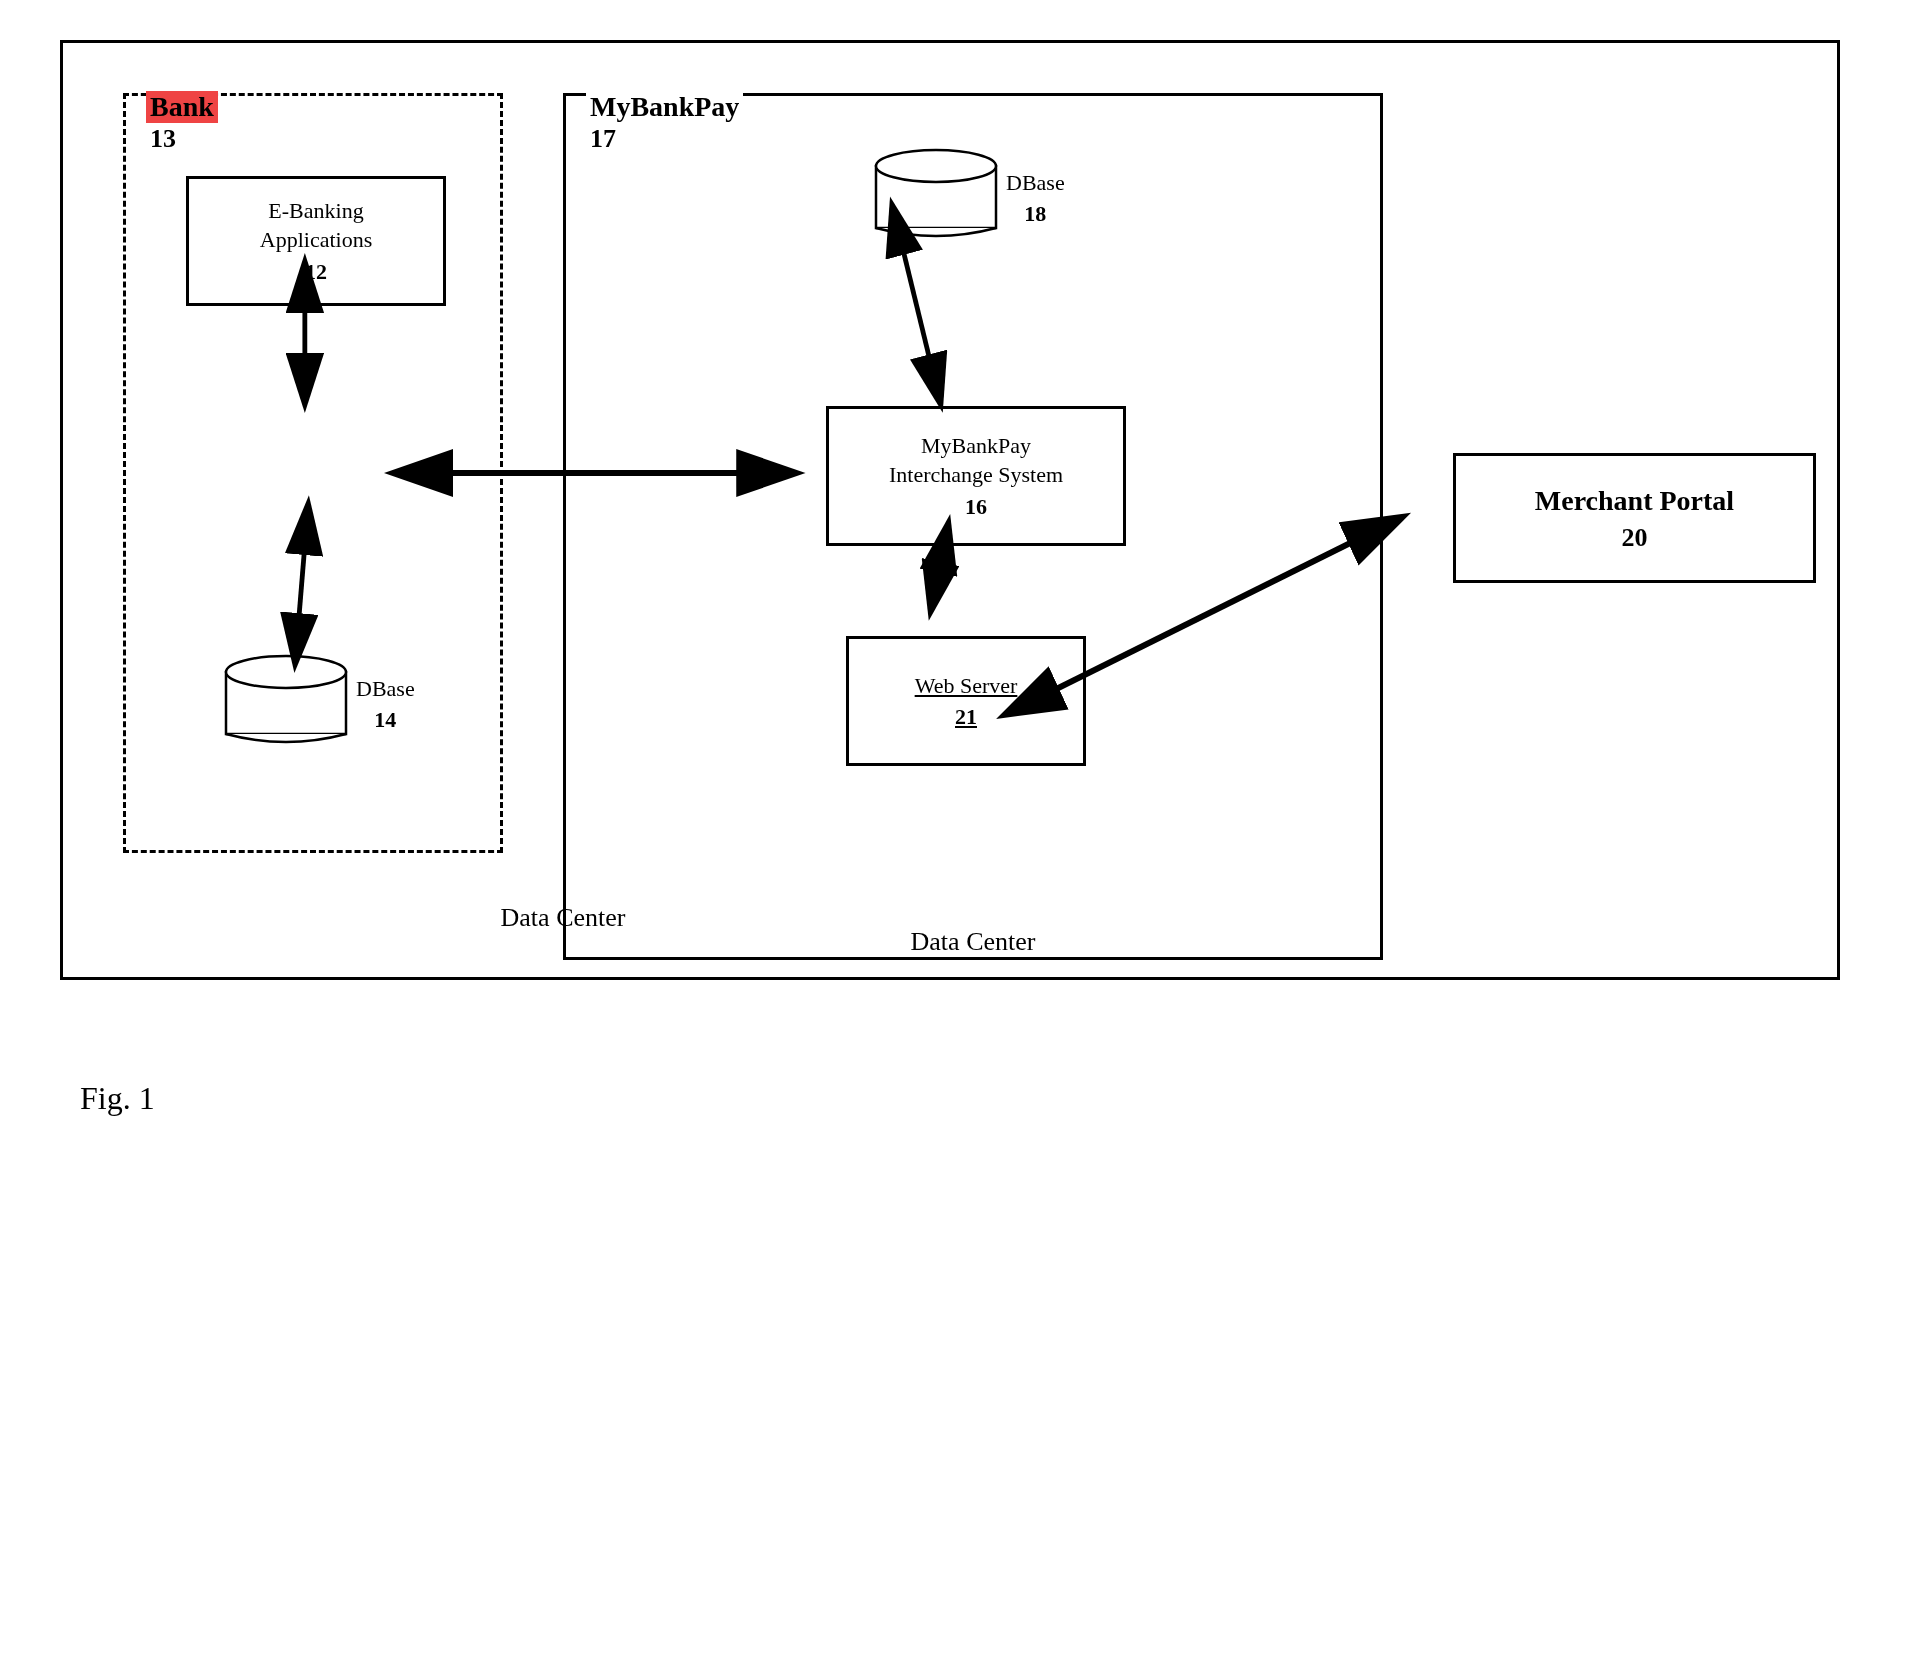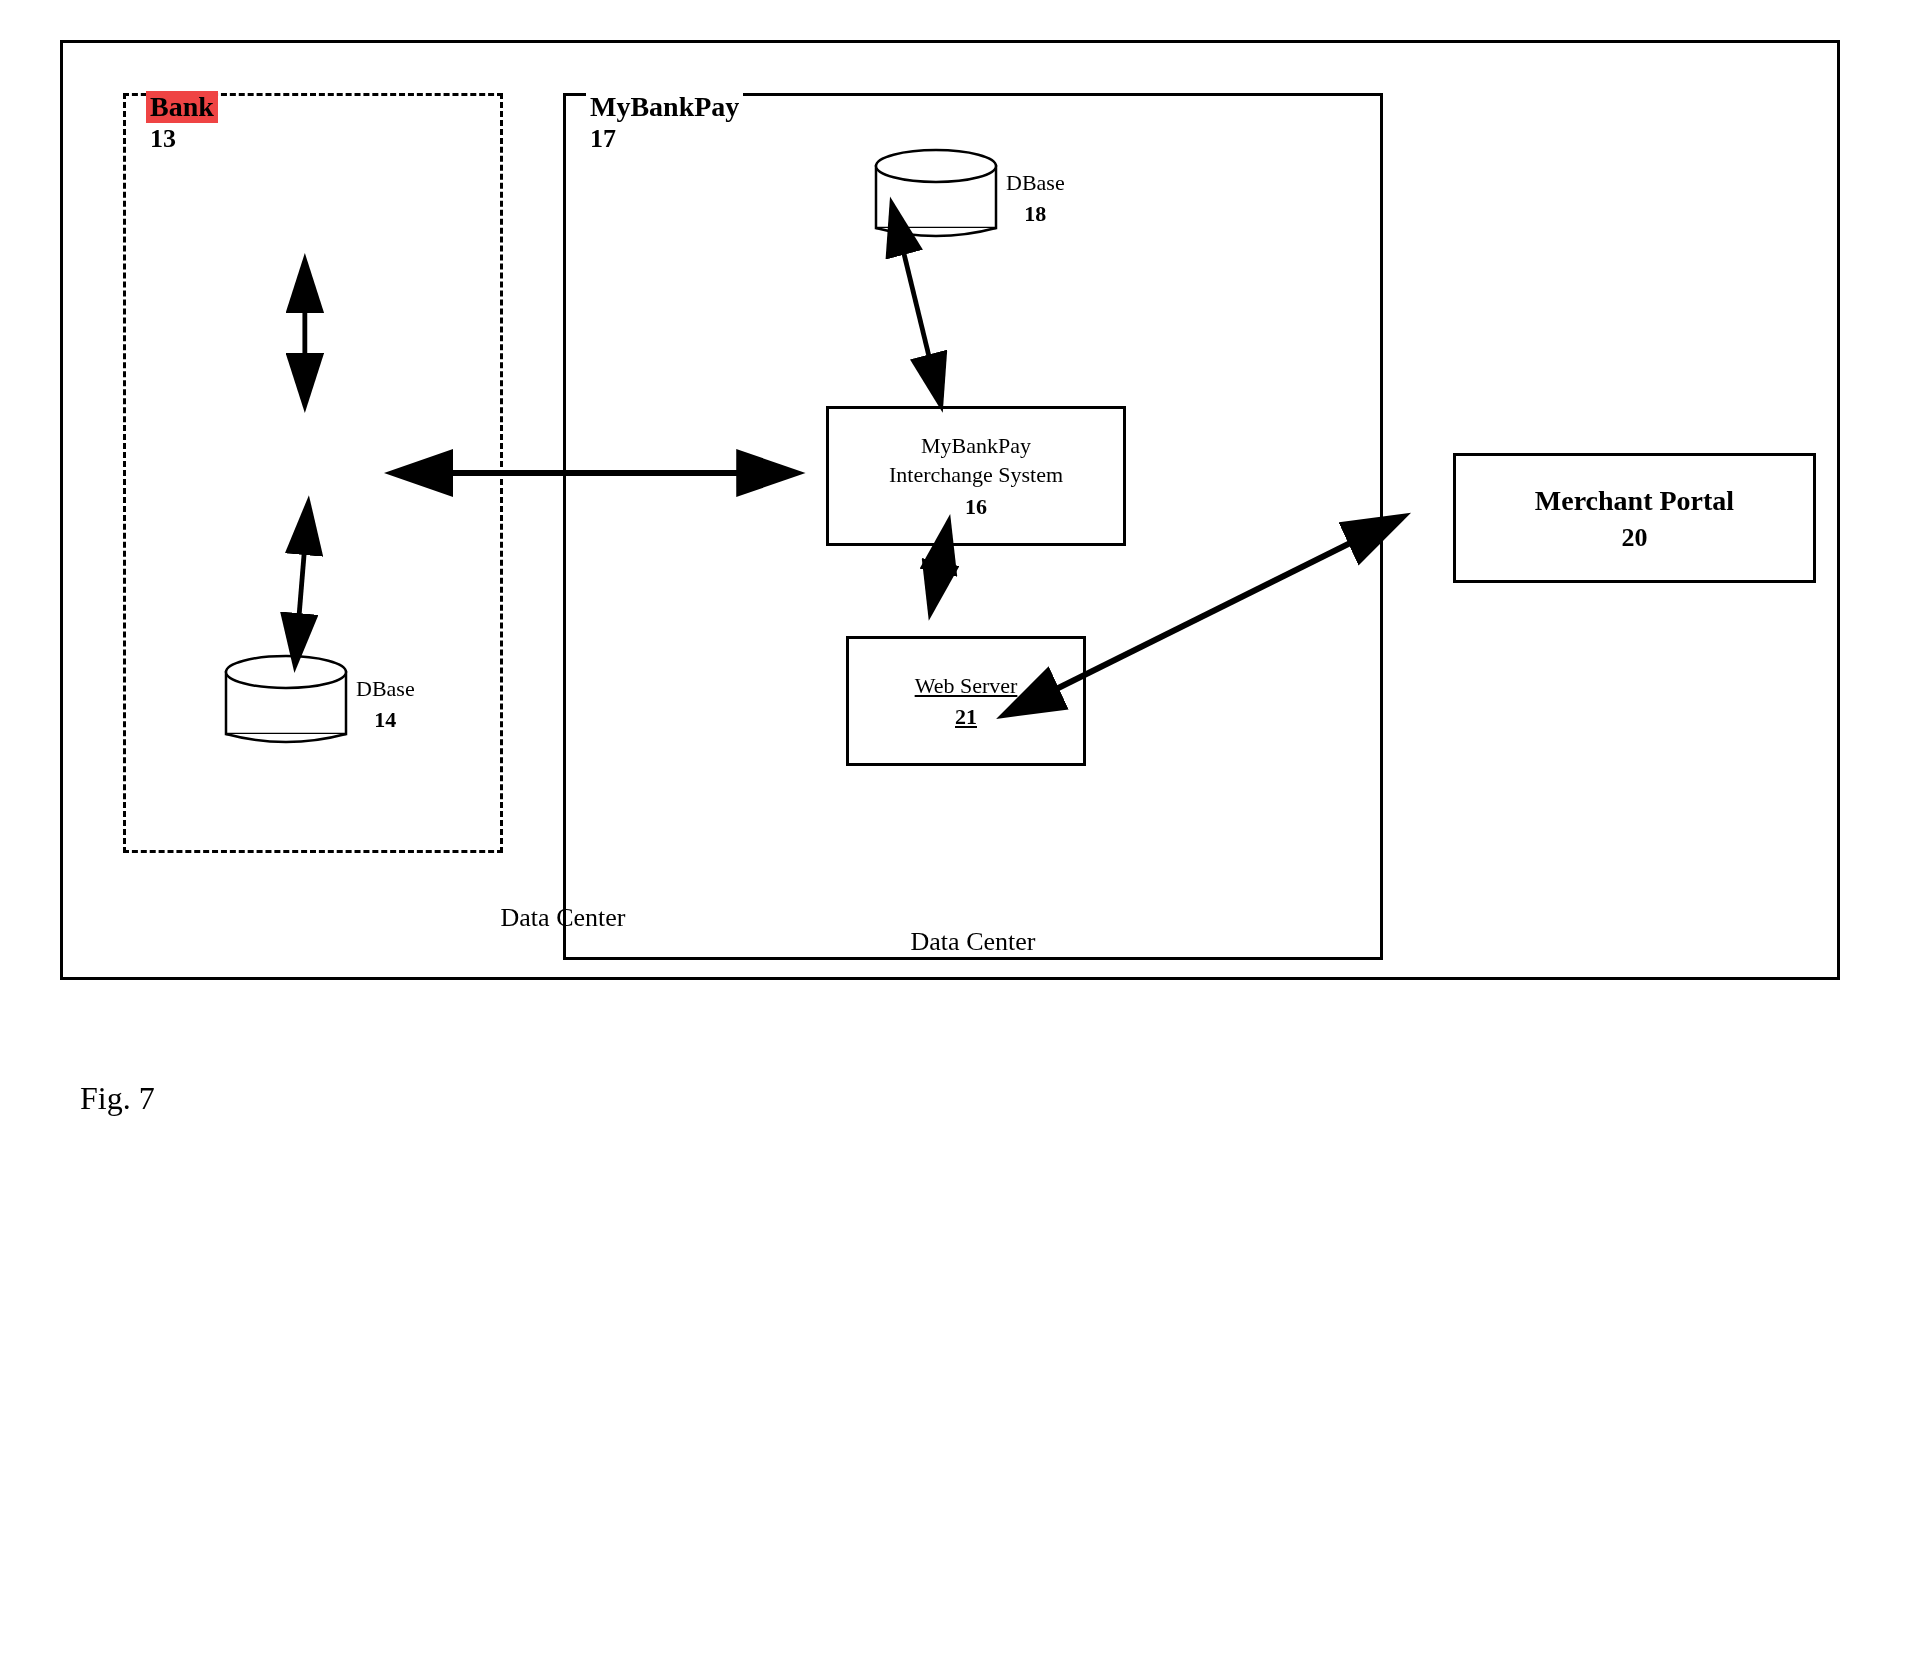--- a/index.html
+++ b/index.html
@@ -252,20 +252,24 @@
 </head>
 <body>
 
 <div class="diagram-outer">
   <div class="diagram-inner">
 
     <div class="bank-box">
       <span class="bank-label">Bank</span>
       <span class="bank-number">13</span>
 
+      <div class="component-box ebanking-box">
+        <span class="box-title">E-Banking<br>Applications</span>
+        <span class="box-number">12</span>
+      </div>
 
 
       <div class="cylinder" style="left: 90px; top: 556px;">
         <svg width="140" height="100" viewBox="0 0 140 100">
 
           <rect x="10" y="20" width="120" height="62" fill="white" stroke="black" stroke-width="2.5"></rect>
 
           <ellipse cx="70" cy="20" rx="60" ry="16" fill="white" stroke="black" stroke-width="2.5"></ellipse>
 
           <path d="M10,82 Q70,98 130,82" fill="white" stroke="black" stroke-width="2.5"></path>
@@ -341,13 +345,13 @@
     </svg>
 
     <div class="datacenter-label" style="position:absolute; bottom: 10px; left: 470px; width: 820px; text-align: center; font-size: 26px;">Data Center</div>
 
   </div>
 
   <div style="position:absolute; bottom: 20px; left: 500px; width: 820px; text-align: center; font-size: 26px;">Data Center</div>
 
 </div>
 
-<div class="fig-label">Fig. 7</div>
+<div class="fig-label">Fig. 1</div>
 
 </body></html>

